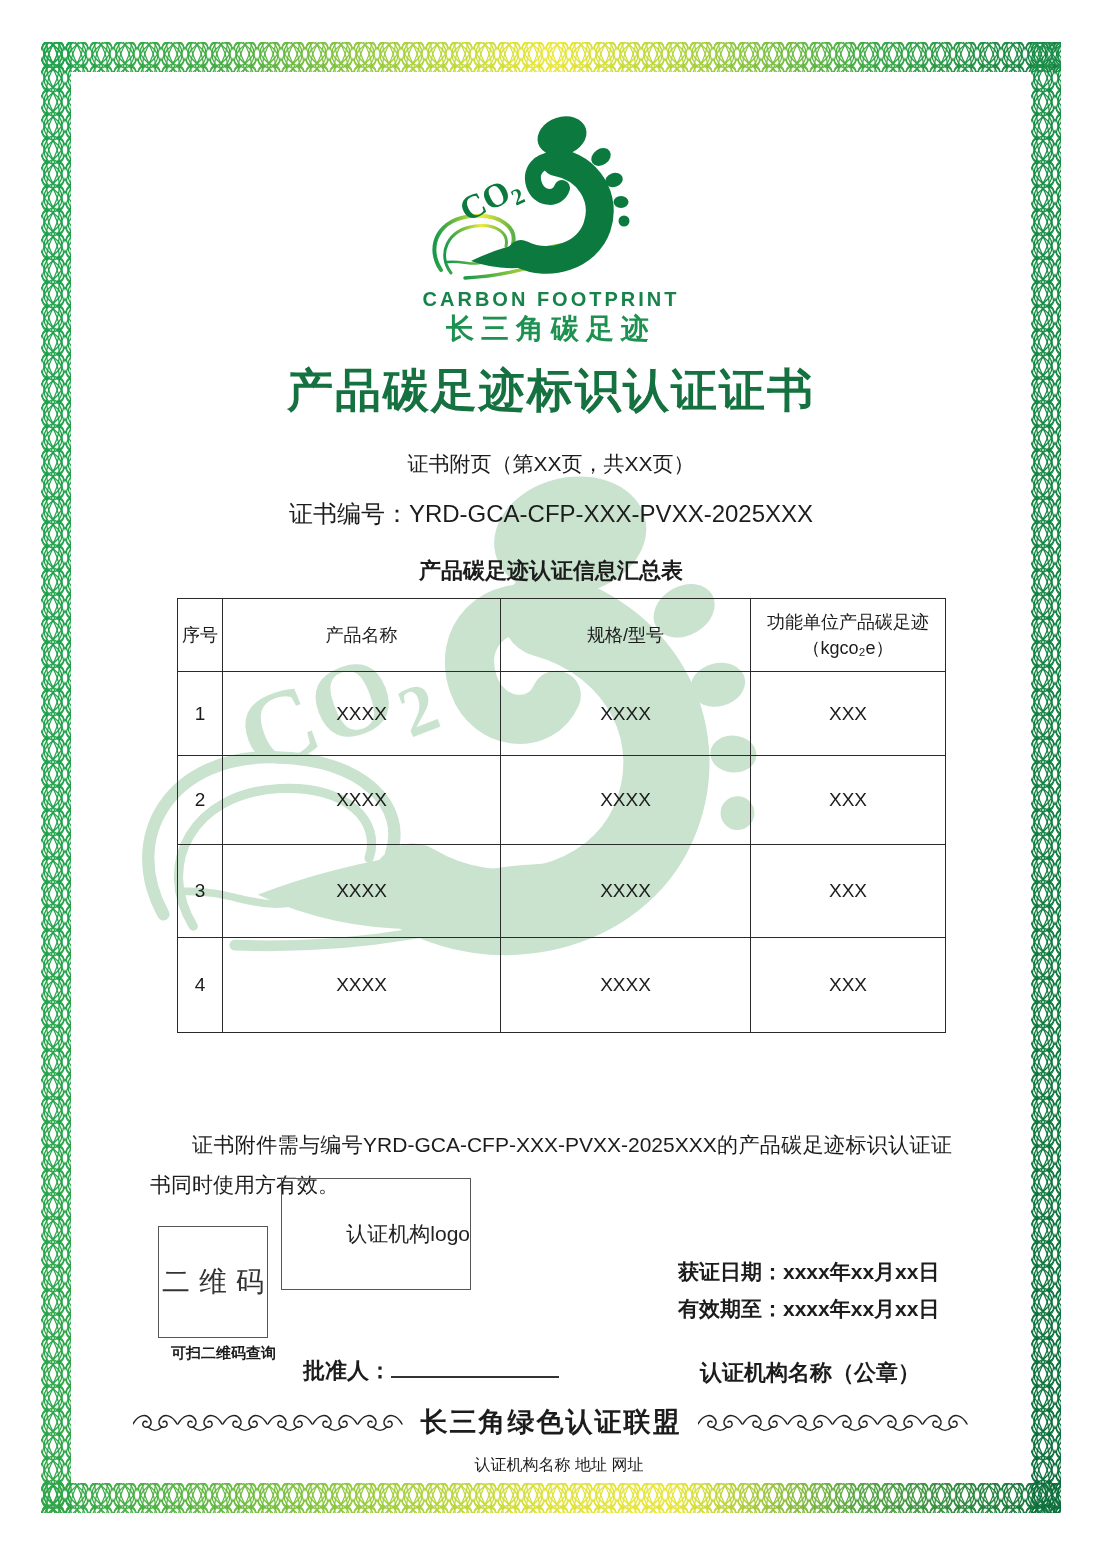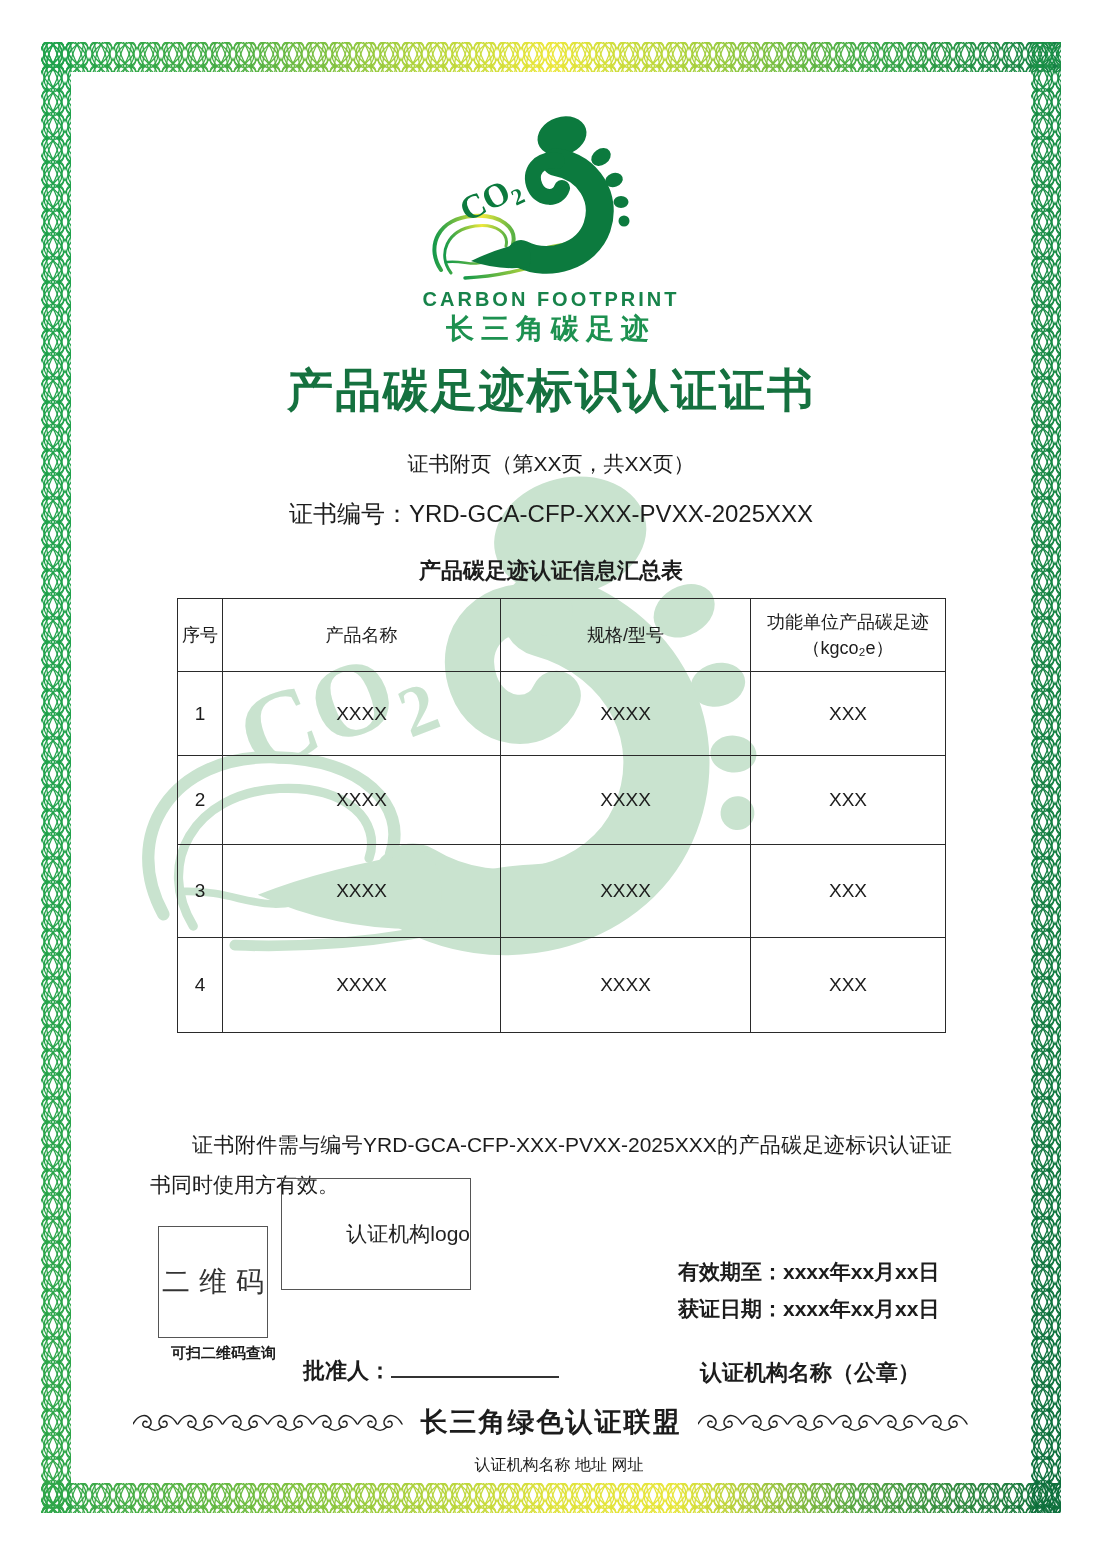--- a/index.html
+++ b/index.html
@@ -213,22 +213,22 @@
 <div class="abs" id="qr-box">
   <span>二维码</span>
 </div>
 <div class="abs" id="qr-caption">可扫二维码查询</div>
 
 <div class="abs" id="org-box">
   <span>认证机构logo</span>
 </div>
 
 <div class="abs" id="dates">
+  <div><span>获证日期：</span><span>xxxx年xx月xx日</span></div>
   <div><span>有效期至：</span><span>xxxx年xx月xx日</span></div>
-  <div><span>获证日期：</span><span>xxxx年xx月xx日</span></div>
 </div>
 
 <div class="abs" id="approver">
   <span>批准人：</span><span class="sig-line"></span>
 </div>
 <div class="abs" id="issuer">认证机构名称（公章）</div>
 
 <div id="footer-line">
   <svg width="272" height="22" viewBox="0 0 272 22">
       <use href="#flr-row"></use>

